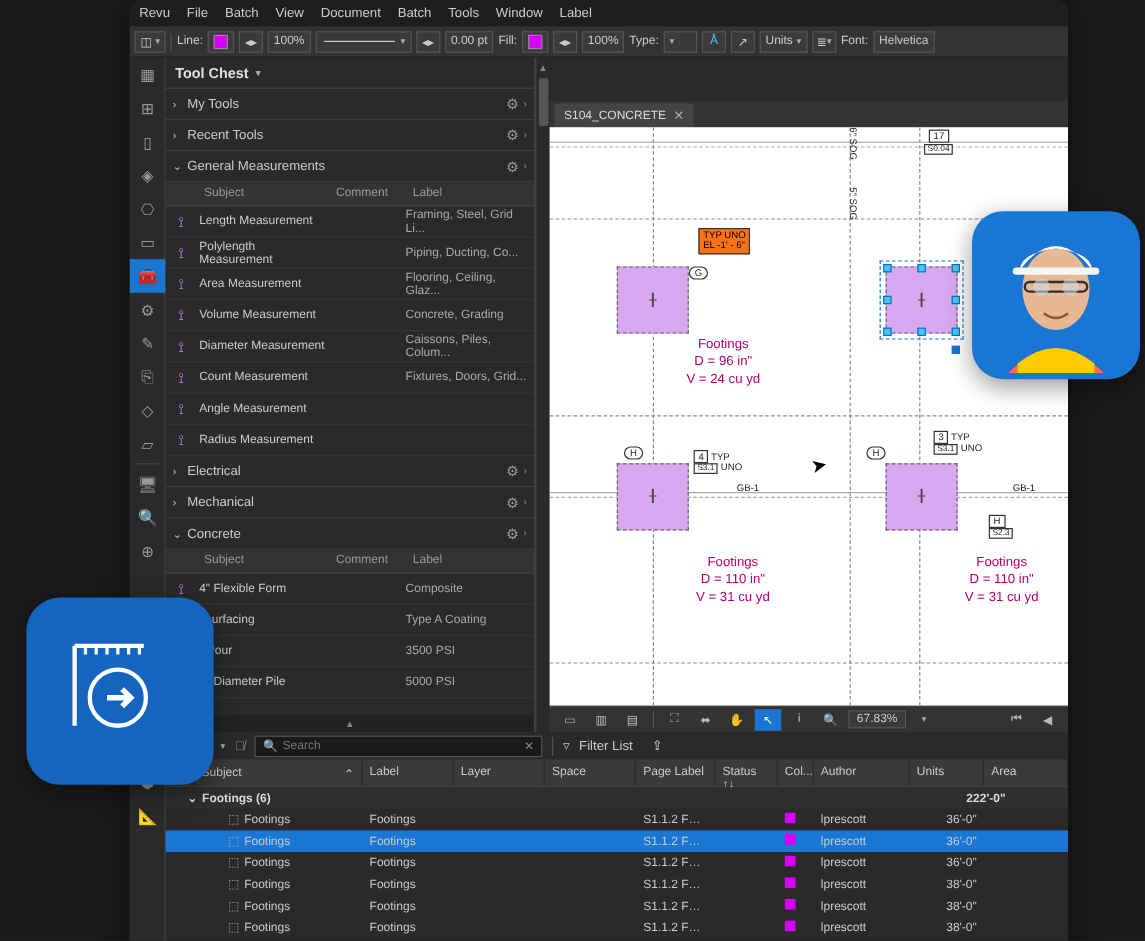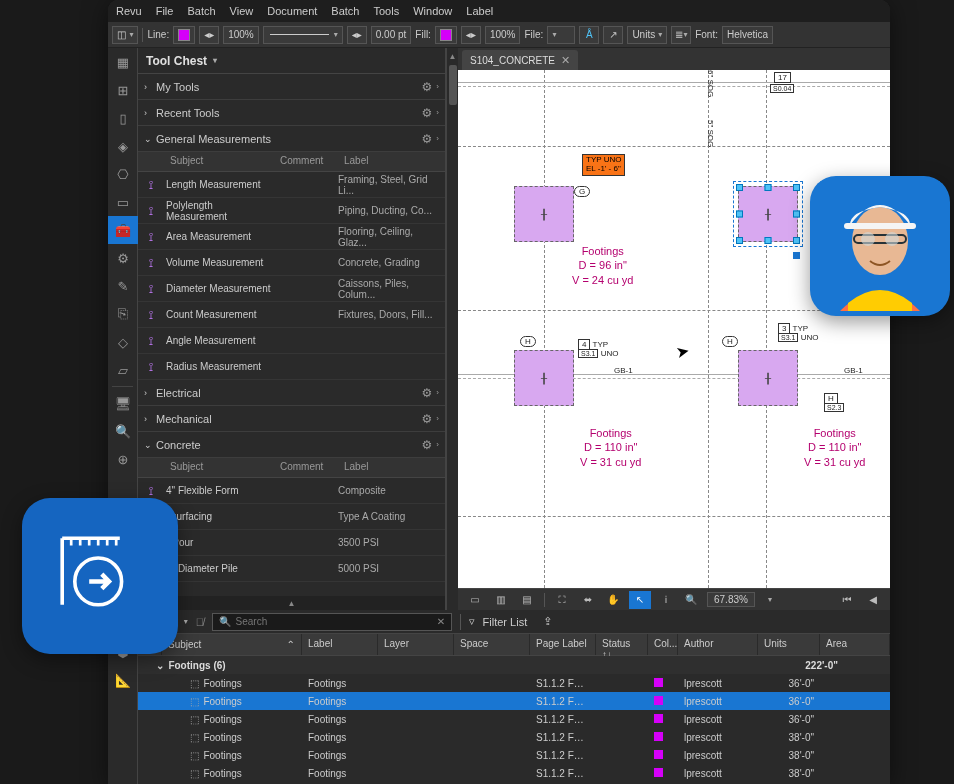--- a/index.html
+++ b/index.html
@@ -36,21 +36,21 @@
 .tool-row { height:26px; display:flex; align-items:center; font-size:10px; color:#ccc; border-bottom:1px solid #353535; cursor:pointer; }
 .tr-icon{width:26px;text-align:center;color:#c77dff;font-size:12px}
 .tr-sub{width:110px;padding-left:2px}
 .tr-com{width:64px}
 .tr-lab{flex:1;padding-right:4px;color:#aaa;line-height:1.1}
 
 .scrollbar { width:12px; background:#2a2a2a; border-left:1px solid #444; display:flex; flex-direction:column; align-items:center; padding-top:4px;}
 .sb-up,.sb-dn{font-size:8px;color:#888;cursor:pointer}
 .sb-thumb{width:8px;height:40px;background:#555;border-radius:2px;margin-top:4px}
 
-.canvas-wrap { flex:1; display:flex; flex-direction:column; background:#2a2a2a; }
+.canvas-wrap { flex:1; display:flex; flex-direction:column; background:#2a2a2a;margin-top:36px; }
 .tab-strip { height:22px; background:#333; display:flex; align-items:flex-end; padding-left:4px; }
 .doc-tab { height:20px; background:#444; display:flex; align-items:center; padding:0 8px; font-size:10px; color:#ddd; border-radius:3px 3px 0 0; gap:6px; cursor:pointer;}
 .doc-tab .x{font-size:11px;color:#aaa}
 
 .canvas { flex:1; background:#fff; position:relative; overflow:hidden; }
 .grid-v{position:absolute;top:0;bottom:0;border-left:1px dashed #888;width:0}
 .grid-h{position:absolute;left:0;right:0;border-top:1px dashed #888;height:0}
 .grid-dd{position:absolute;left:0;right:0;height:0;}
 .grid-dd::before{content:"";display:block;border-top:1px solid #aaa;margin-bottom:3px}
 .grid-dd::after{content:"";display:block;border-top:1px dashed #aaa}
@@ -144,21 +144,21 @@
         <span>0.00 pt</span>
       </div>
     <span>Fill:</span>
     <div class="tb-box">
         <span class="swatch" style="background:#d500f9"></span>
       </div>
     <div class="tb-btn">◂▸</div>
     <div class="tb-box">
         <span>100%</span>
       </div>
-    <span>File:</span>
+    <span>Type:</span>
     <div class="tb-box" style="width:28px">
         <span class="chev">▾</span>
       </div>
     <div class="tb-btn" style="color:#4fc3f7">Å</div>
     <div class="tb-btn">↗</div>
     <div class="tb-box">
         <span>Units</span>
         <span class="chev">▾</span>
       </div>
     <div class="tb-btn">≣<span class="chev">▾</span></div>
@@ -248,21 +248,21 @@
           <div class="tool-row">
             <div class="tr-icon">⟟</div>
             <div class="tr-sub">Diameter Measurement</div>
             <div class="tr-com"></div>
             <div class="tr-lab">Caissons, Piles, Colum...</div>
           </div>
           <div class="tool-row">
             <div class="tr-icon">⟟</div>
             <div class="tr-sub">Count Measurement</div>
             <div class="tr-com"></div>
-            <div class="tr-lab">Fixtures, Doors, Fill...</div>
+            <div class="tr-lab">Fixtures, Doors, Grid...</div>
           </div>
           <div class="tool-row">
             <div class="tr-icon">⟟</div>
             <div class="tr-sub">Angle Measurement</div>
             <div class="tr-com"></div>
             <div class="tr-lab"></div>
           </div>
           <div class="tool-row">
             <div class="tr-icon">⟟</div>
             <div class="tr-sub">Radius Measurement</div>

